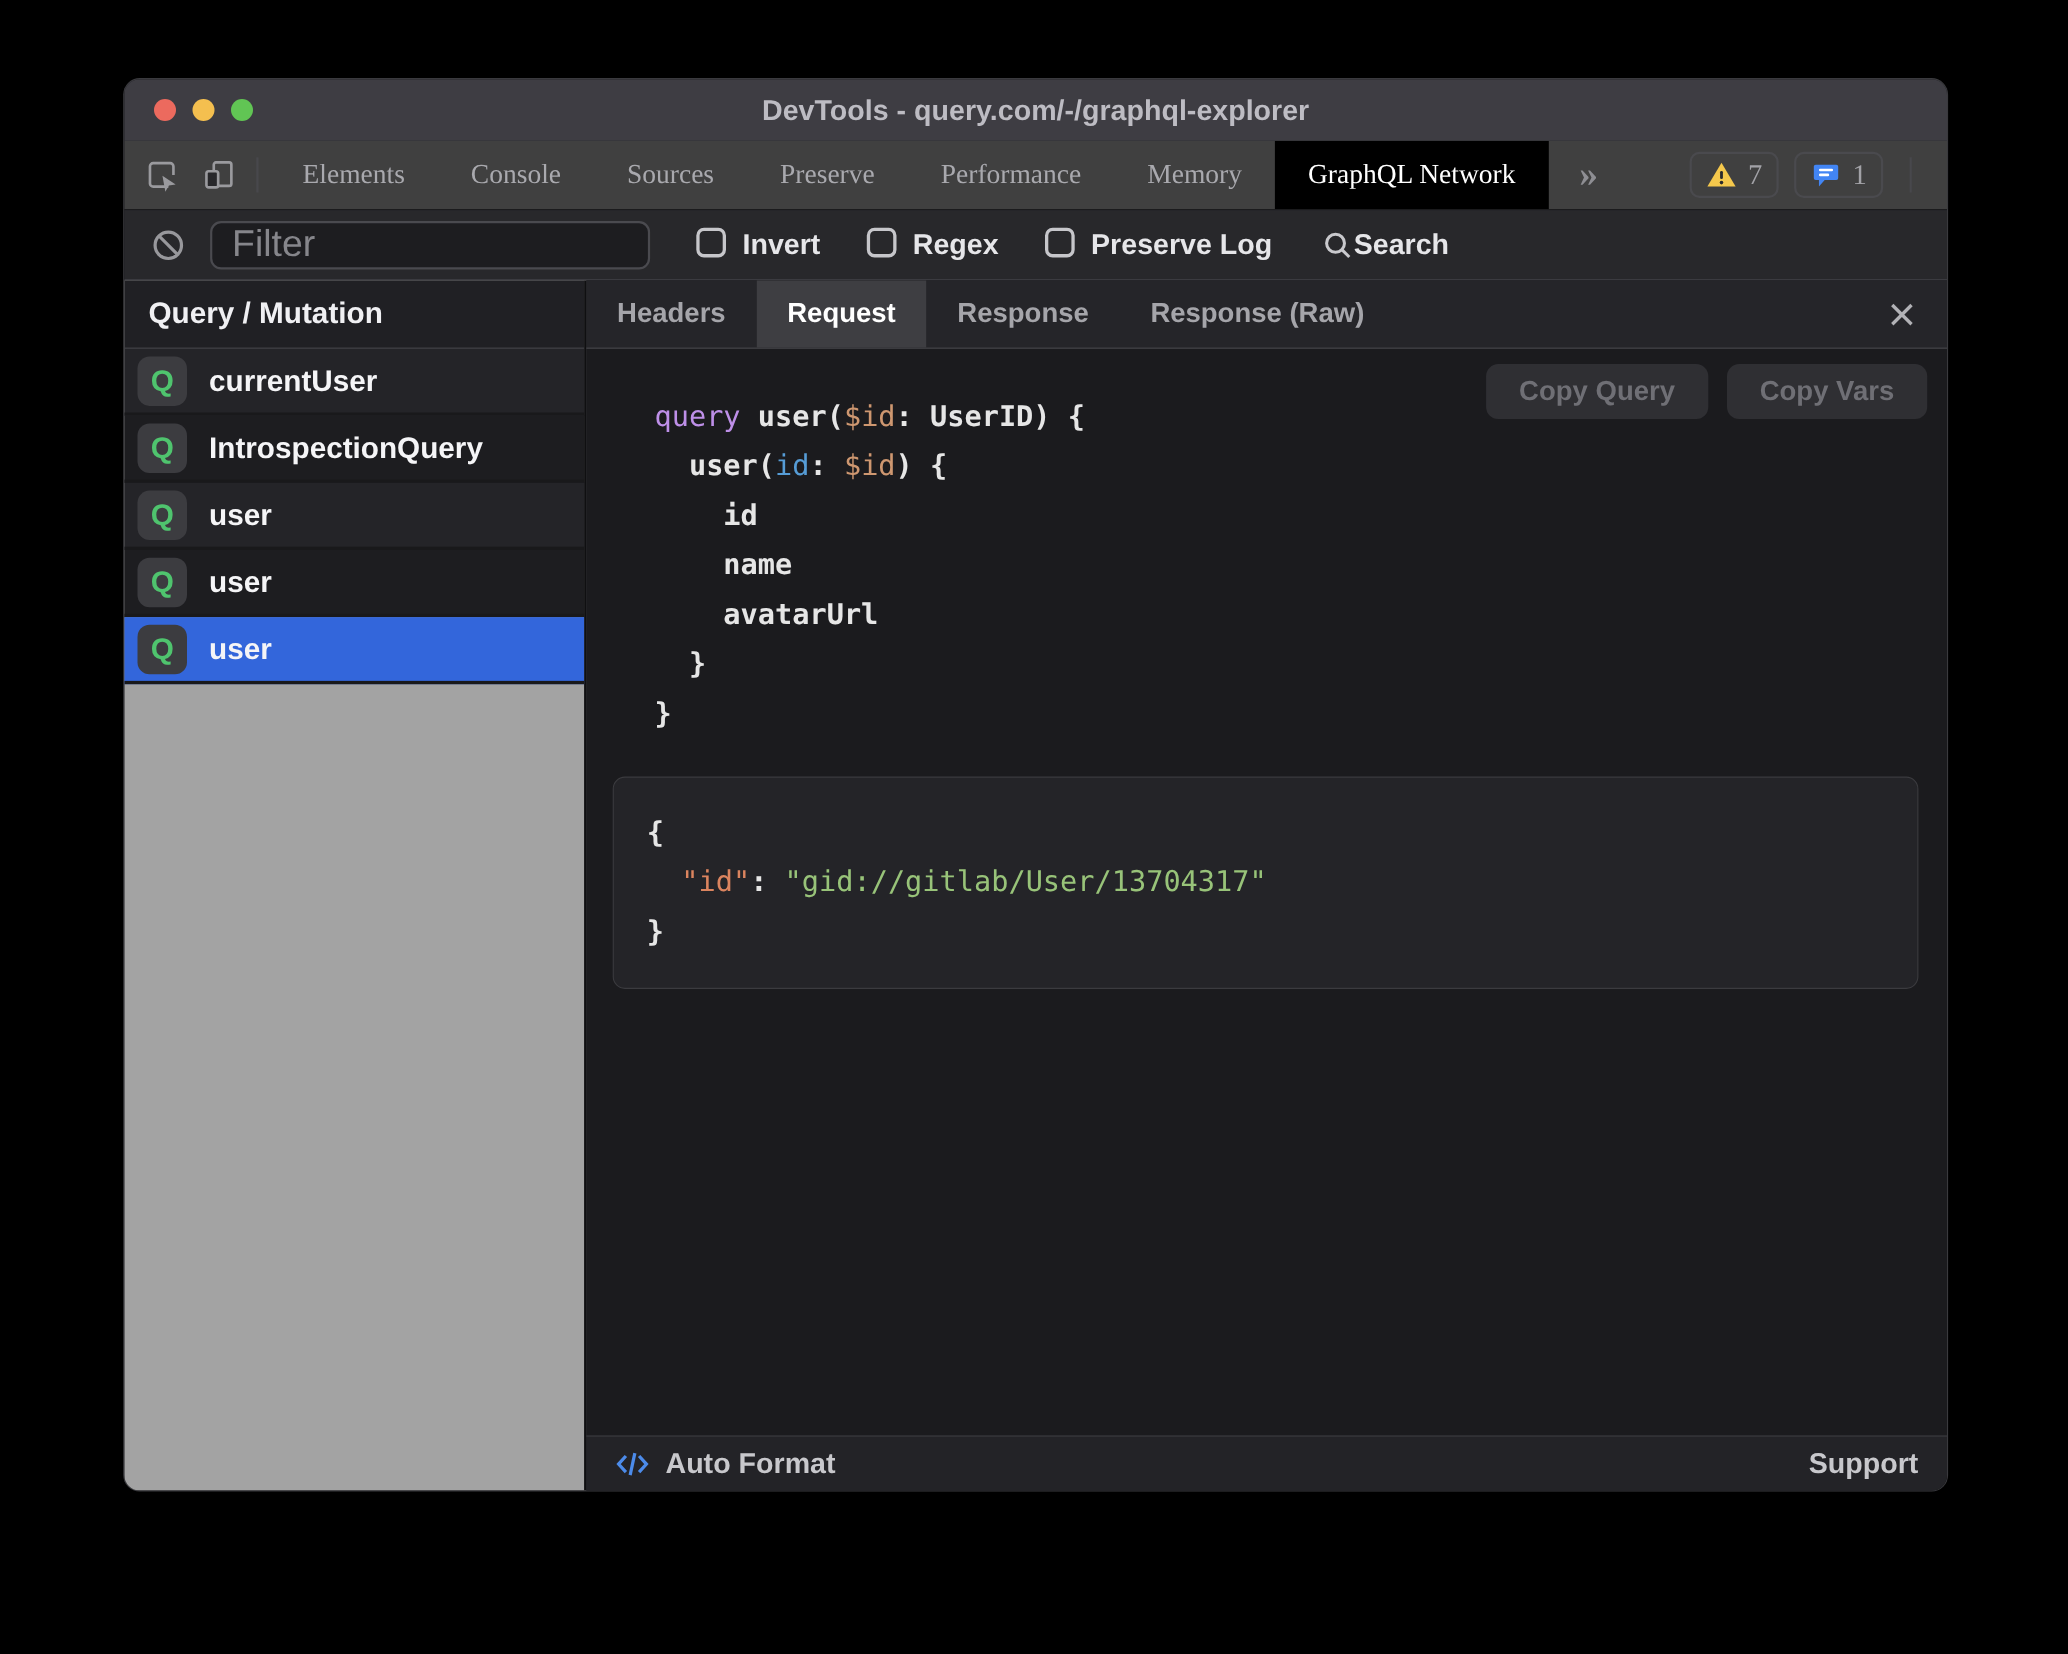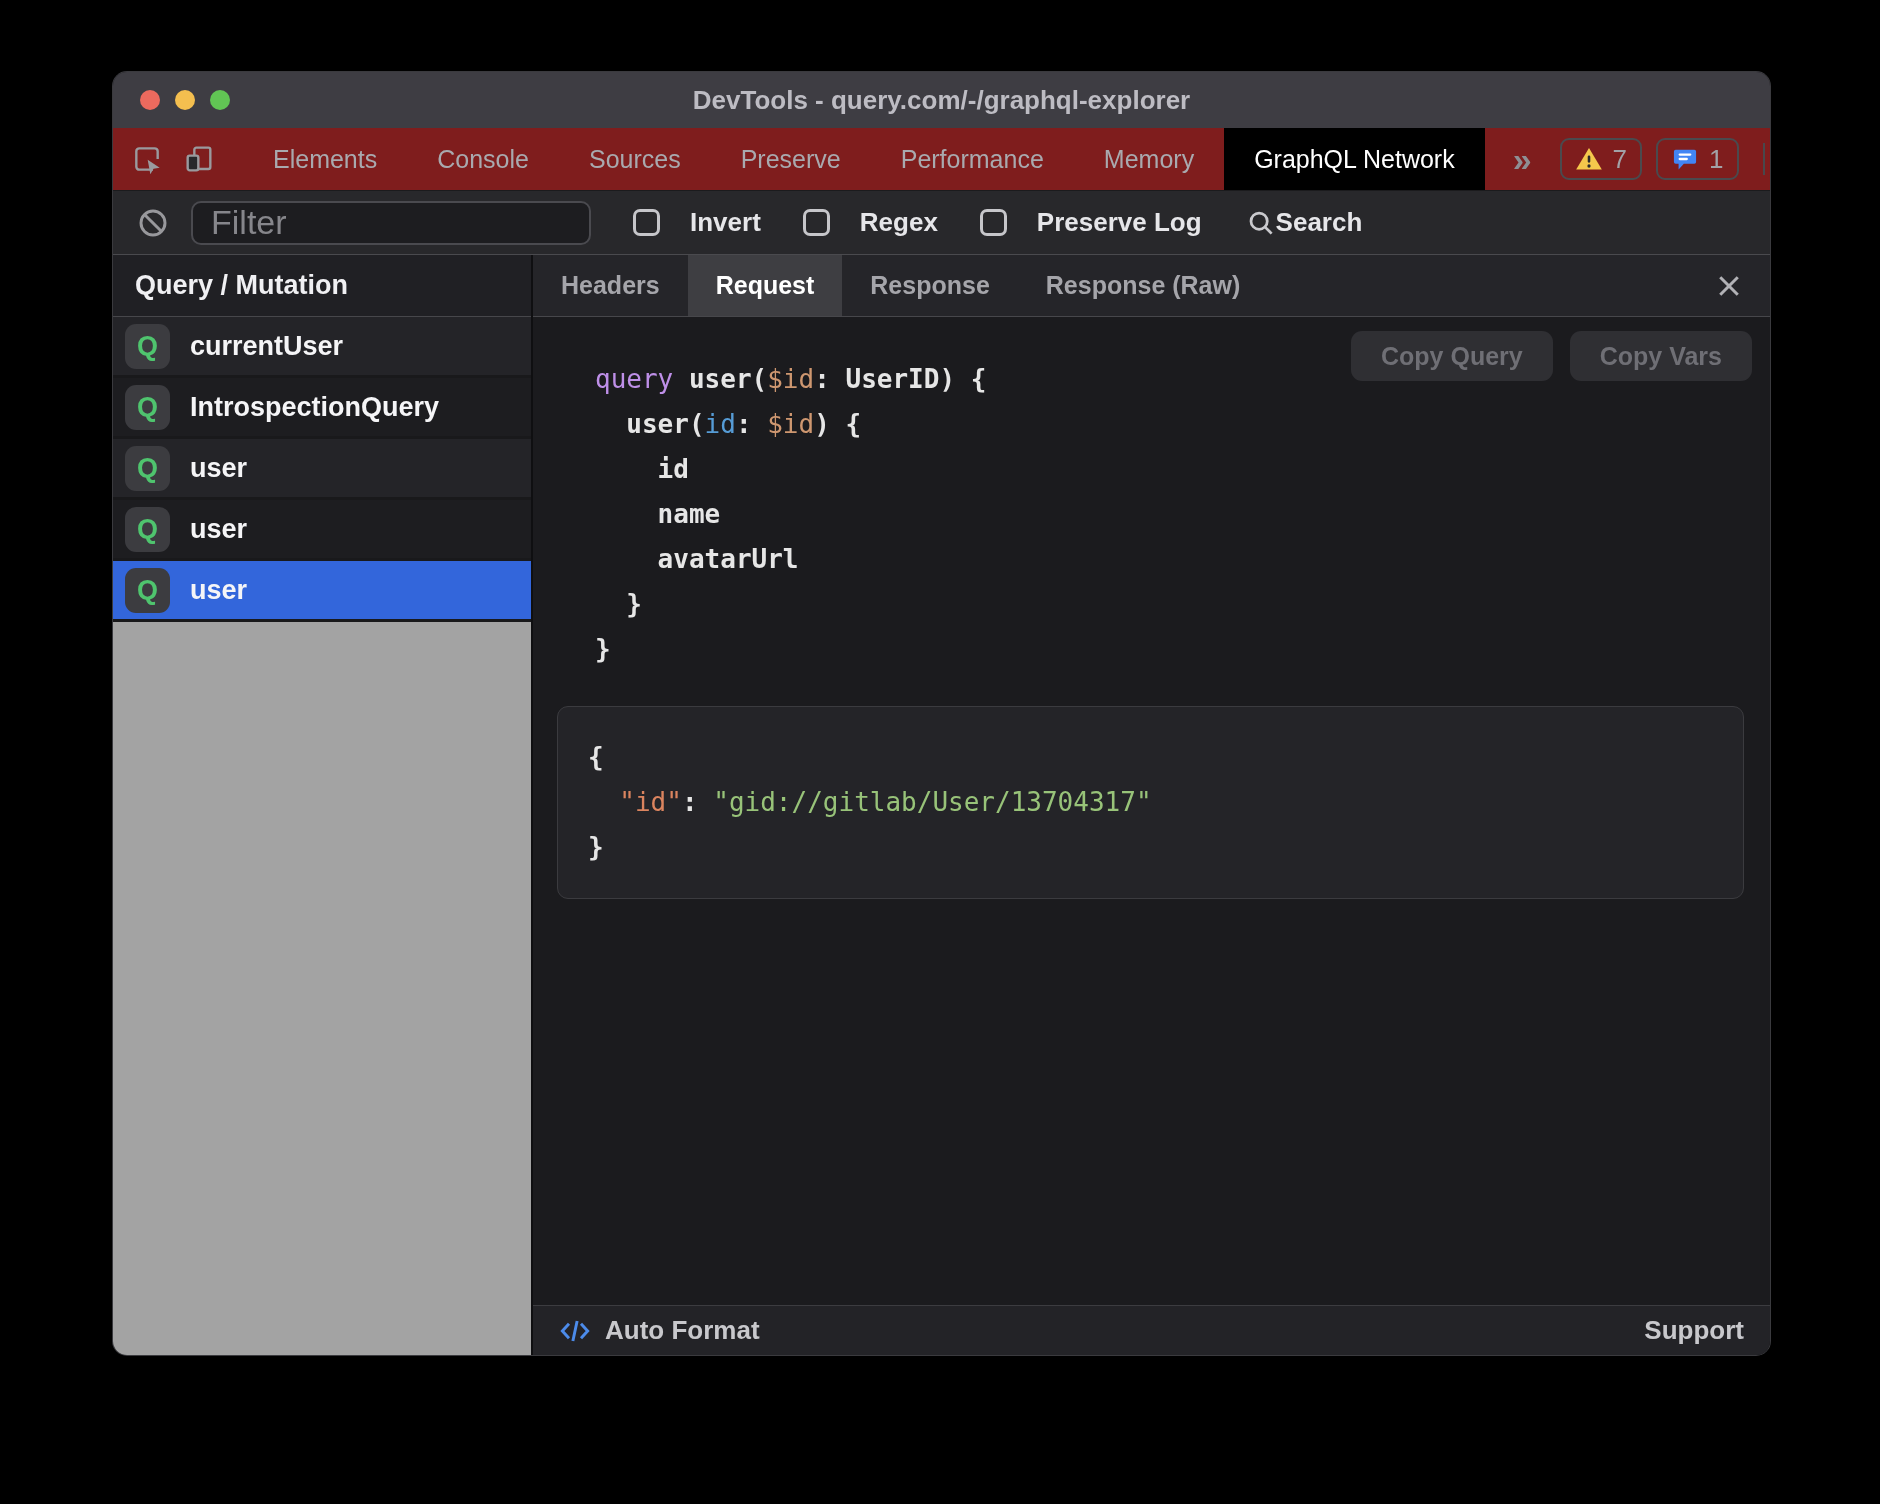--- a/index.html
+++ b/index.html
@@ -14,21 +14,21 @@
   
   .titlebar { height:56px; flex:0 0 auto; background:#3E3D43; position:relative;
               display:flex; align-items:center; }
   .lights { display:flex; gap:15px; margin-left:27px; }
   .light { width:20px; height:20px; border-radius:50%; }
   .light.red{background:#EC6A5E} .light.yellow{background:#F4BF4F} .light.green{background:#61C554}
   .win-title { position:absolute; left:0; right:0; text-align:center;
                font-size:26px; font-weight:700; color:#BDBCC3; }
 
   
-  .tabbar { height:62px; flex:0 0 auto; background:#7f1d1d; display:flex; align-items:stretch; }
+  .tabbar { height:62px; flex:0 0 auto; background:#404040; display:flex; align-items:stretch;font-family:Liberation Serif, serif; }
   .tool-icons { display:flex; align-items:center; gap:20px; padding:0 8px 0 18px; }
   .vsep { width:2px; height:32px; background:#48484C; align-self:center; margin:0 10px; }
   .main-tab { display:flex; align-items:center; padding:0 30px; font-size:25px;
               color:#A9A9AE; white-space:nowrap; }
   .main-tab.active { background:#000; color:#FFF; }
   .overflow-btn { display:flex; align-items:center; padding:0 28px; color:#8E8E93;
                   font-size:34px; font-weight:700; }
   .flex-spacer { flex:1; }
   .badge-group { display:flex; align-items:center; gap:14px; padding-right:22px; }
   .count-badge { display:flex; align-items:center; gap:10px; border:2px solid #4A4A4E;
@@ -36,21 +36,21 @@
 
   
   .filterbar { height:65px; flex:0 0 auto; background:#28282B;
                border-top:1px solid #1B1B1D; border-bottom:1px solid #4A4A4E;
                display:flex; align-items:center; padding:0 24px; }
   .filter-input { margin-left:22px; width:400px; height:44px; background:#1D1D20;
                   border:2px solid #4A4A4F; border-radius:10px; color:#E8E8E8;
                   font-size:34px; padding:0 18px; outline:none;
                   font-family:"Liberation Sans", sans-serif; }
   .filter-input::placeholder { color:#86868B; }
-  .checkbox-group { display:flex; align-items:center; gap:30px; margin-left:42px; }
+  .checkbox-group { display:flex; gap:15px; margin-left:42px; }
   .checkbox { width:27px; height:27px; border:3px solid #C6C6CA; border-radius:7px; }
   .chk-label { font-size:26px; font-weight:700; color:#E6E6E9; white-space:nowrap; }
   .search-group { display:flex; align-items:center; margin-left:44px; }
 
   
   .content { flex:1; display:flex; min-height:0; }
 
   .sidebar { width:420px; flex:0 0 auto; background:#a3a3a3;
              border-right:2px solid #0F0F11; display:flex; flex-direction:column; }
   .sidebar-header { height:62px; flex:0 0 auto; background:#202024; display:flex; align-items:center;

